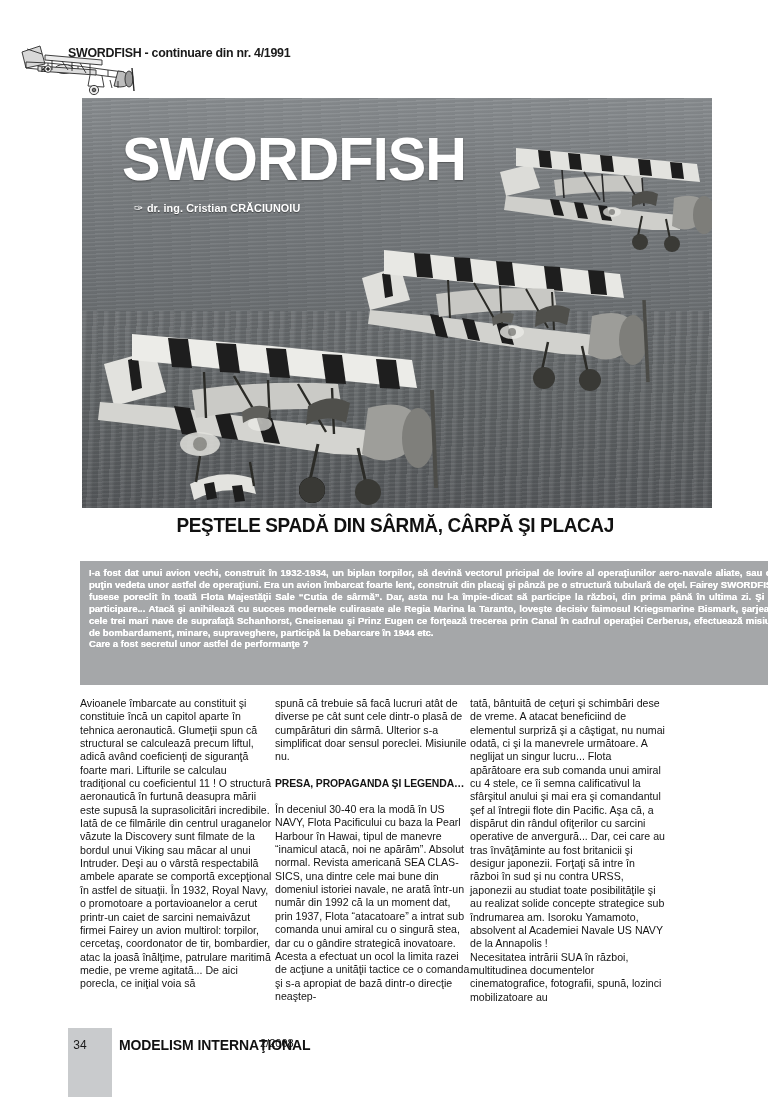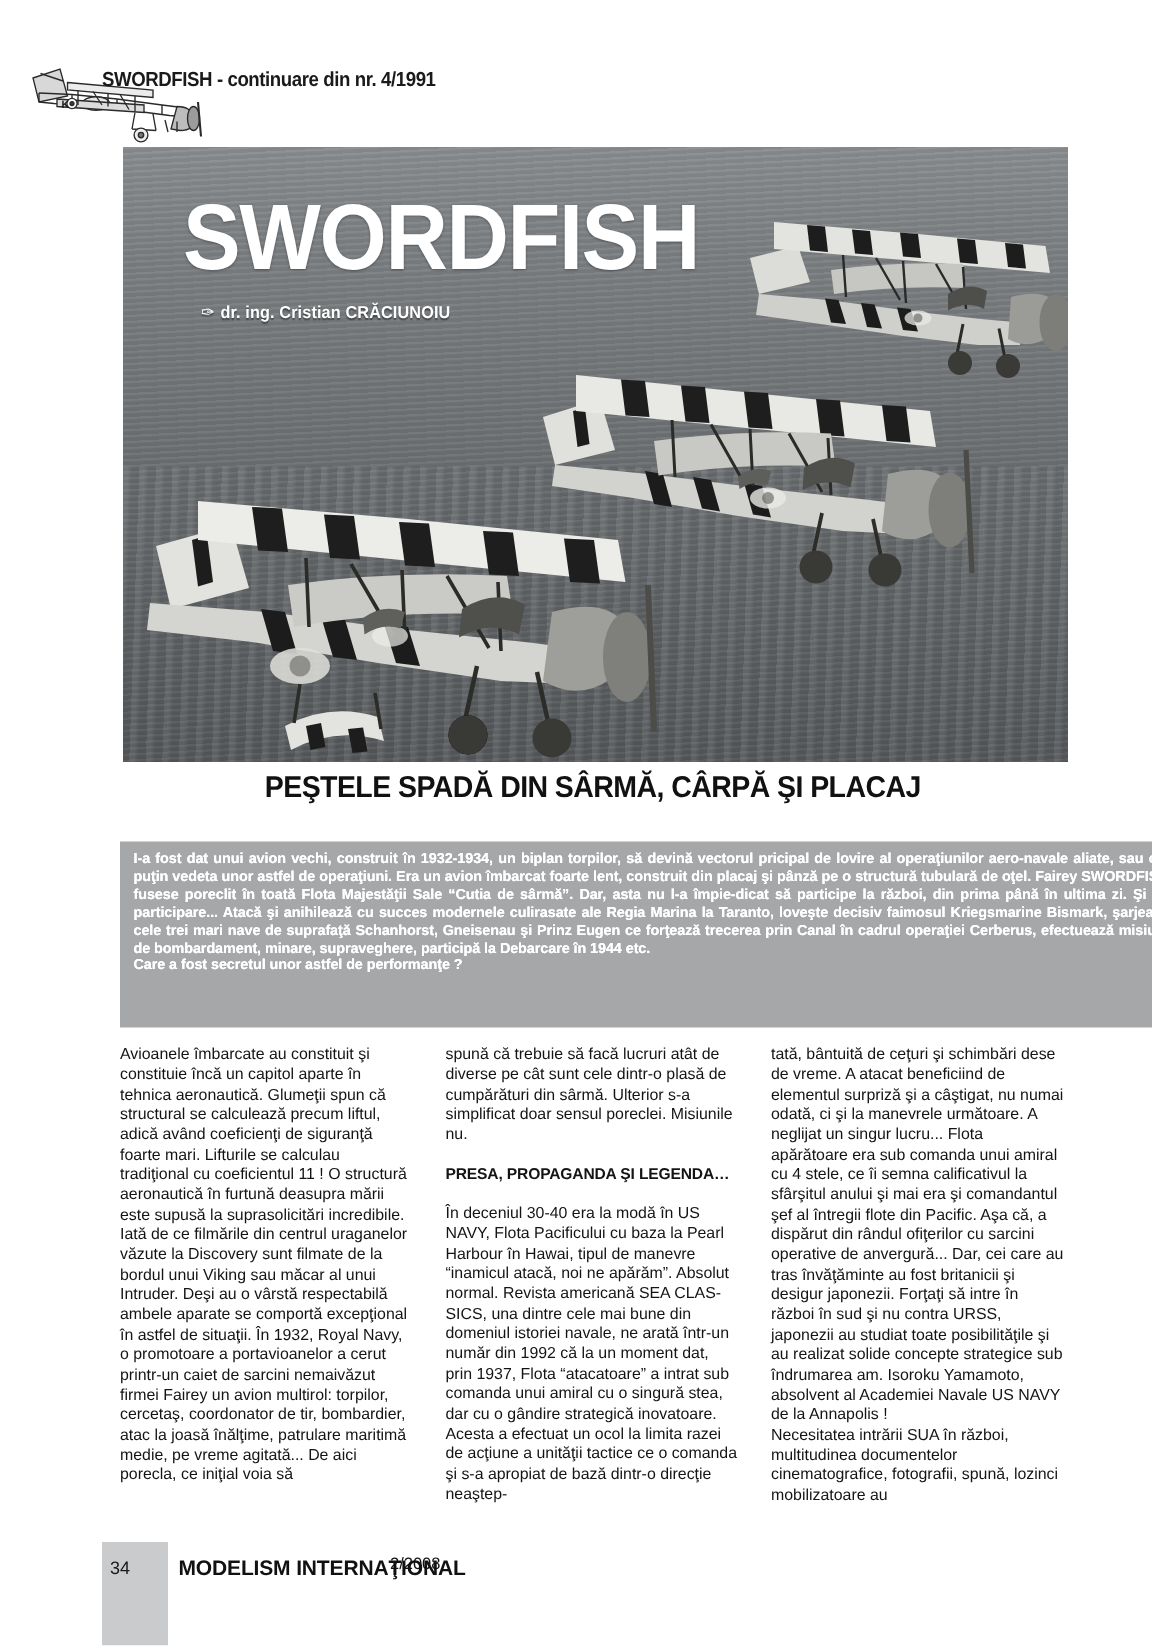--- a/index.html
+++ b/index.html
@@ -134,21 +134,20 @@
     text-shadow: 0 0 0 #fff;
   }
   #lead-box p.last { text-align: left; margin-top: 0; }
 
   
   #body-columns {
     position: absolute;
     left: 80px; top: 697px;
     width: 630px; height: 320px;
     display: flex;
-    gap: 22px;
   }
   .body-col {
     width: 195px;
     font-family: "Liberation Sans", sans-serif;
     font-size: 10.6px;
     line-height: 13.35px;
     color: #141414;
     text-align: left;
   }
   .body-col p { margin: 0; }

